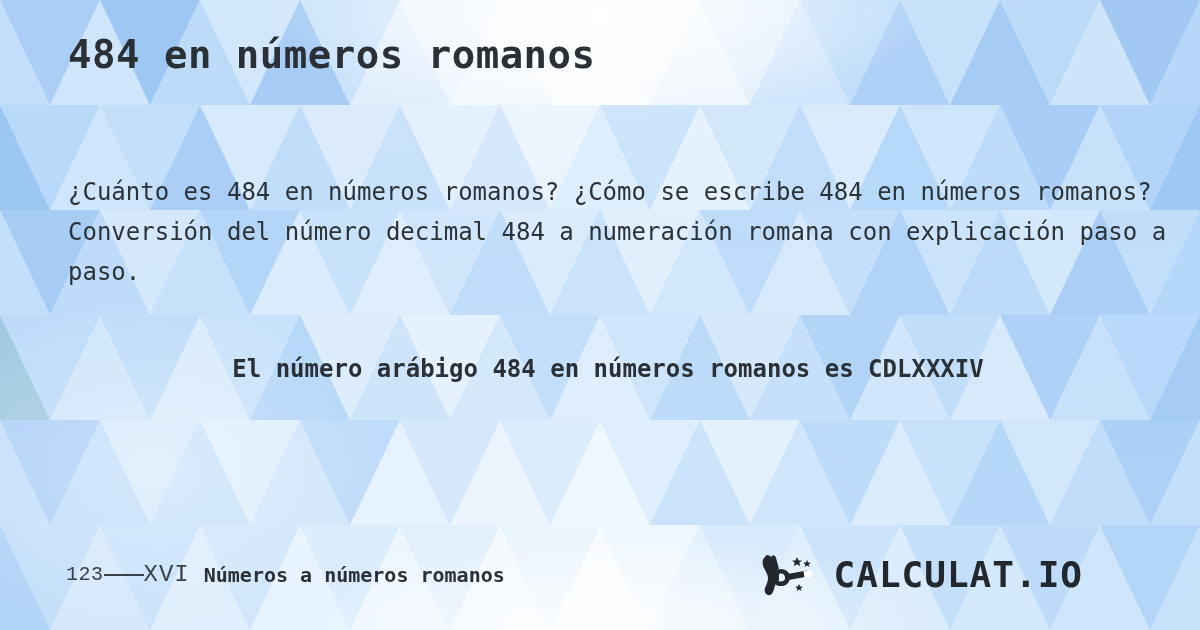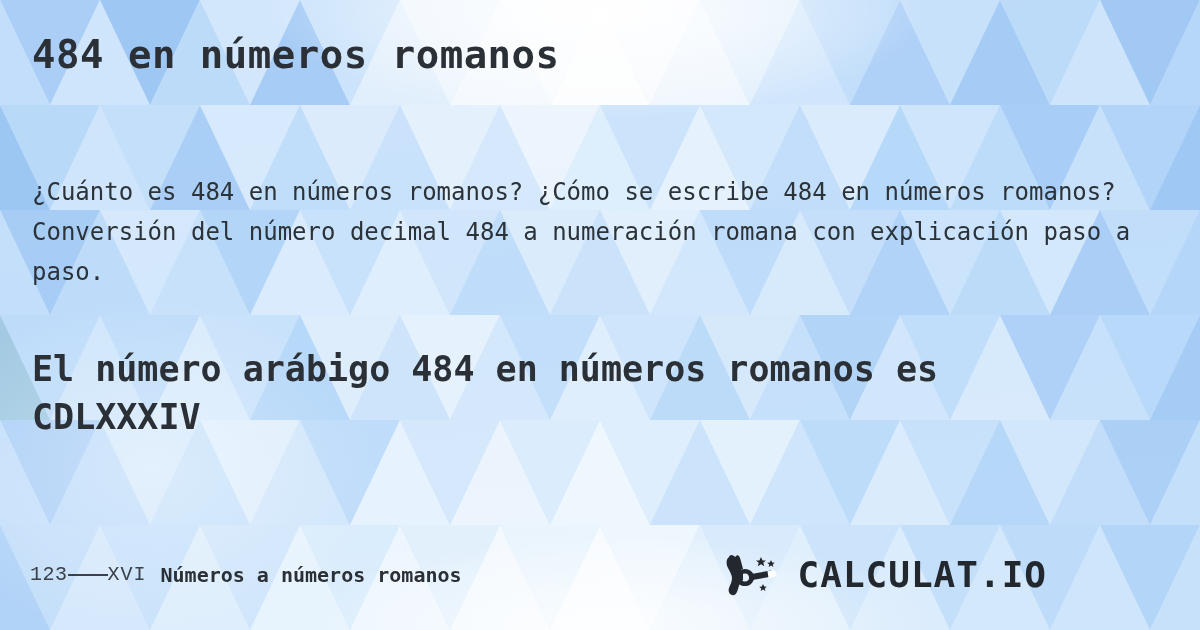--- a/index.html
+++ b/index.html
@@ -41,20 +41,21 @@
       radial-gradient(ellipse 420px 120px at 620px 625px, rgba(255,255,255,0.80) 0%, rgba(255,255,255,0.0) 75%),
       radial-gradient(ellipse 300px 220px at 150px 470px, rgba(255,255,255,0.30) 0%, rgba(255,255,255,0.0) 78%);
     pointer-events: none;
   }
 
   .content {
     position: relative;
     z-index: 2;
     width: 1075px;
     height: 630px;
+    margin-left: 36px;
   }
 
   
   .page-title {
     position: absolute;
     left: 32px;
     top: 32px;
     margin: 0;
     font-size: 39px;
     font-weight: 700;
@@ -76,24 +77,25 @@
     color: #2b3238;
   }
 
   
   .answer {
     position: absolute;
     left: 32px;
     top: 345px;
     width: 1080px;
     margin: 0;
-    font-size: 35px;
+    font-size: 24px;
     line-height: 48px;
     font-weight: 700;
     color: #2b3036;
+    text-align: center;
   }
 
   
   .footer {
     position: absolute;
     left: 0;
     right: 0;
     bottom: 26px;
     height: 58px;
   }
@@ -119,21 +121,21 @@
     letter-spacing: 0.5px;
     padding-bottom: 1px;
   }
   .fraction-icon .bar {
     width: 40px;
     height: 2px;
     background: #3a4149;
     margin: 1px 0 2px 0;
   }
   .fraction-icon .den {
-    font-size: 20px;
+    font-size: 24px;
     letter-spacing: 1px;
   }
   .footer-label {
     font-size: 20px;
     font-weight: 700;
     color: #2b3036;
     white-space: nowrap;
     text-align: center;
   }
 

